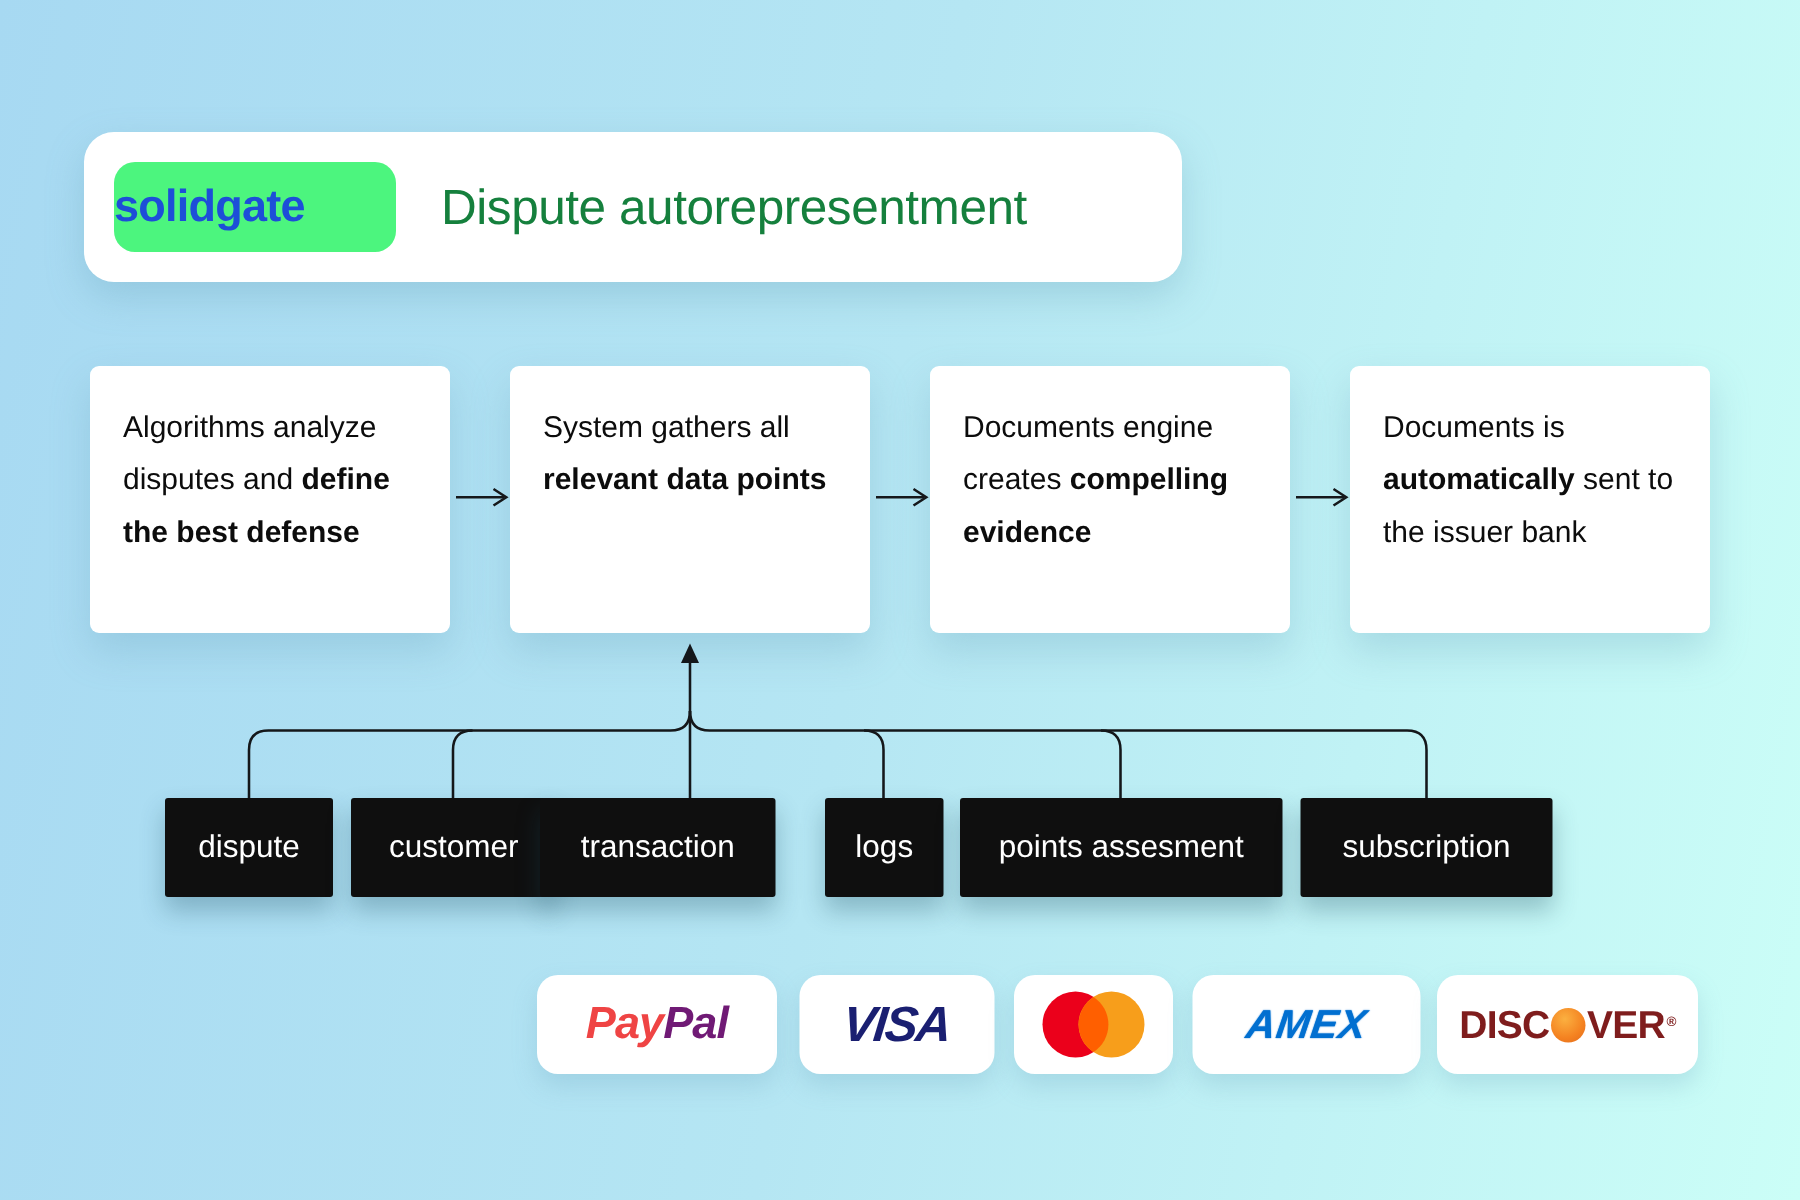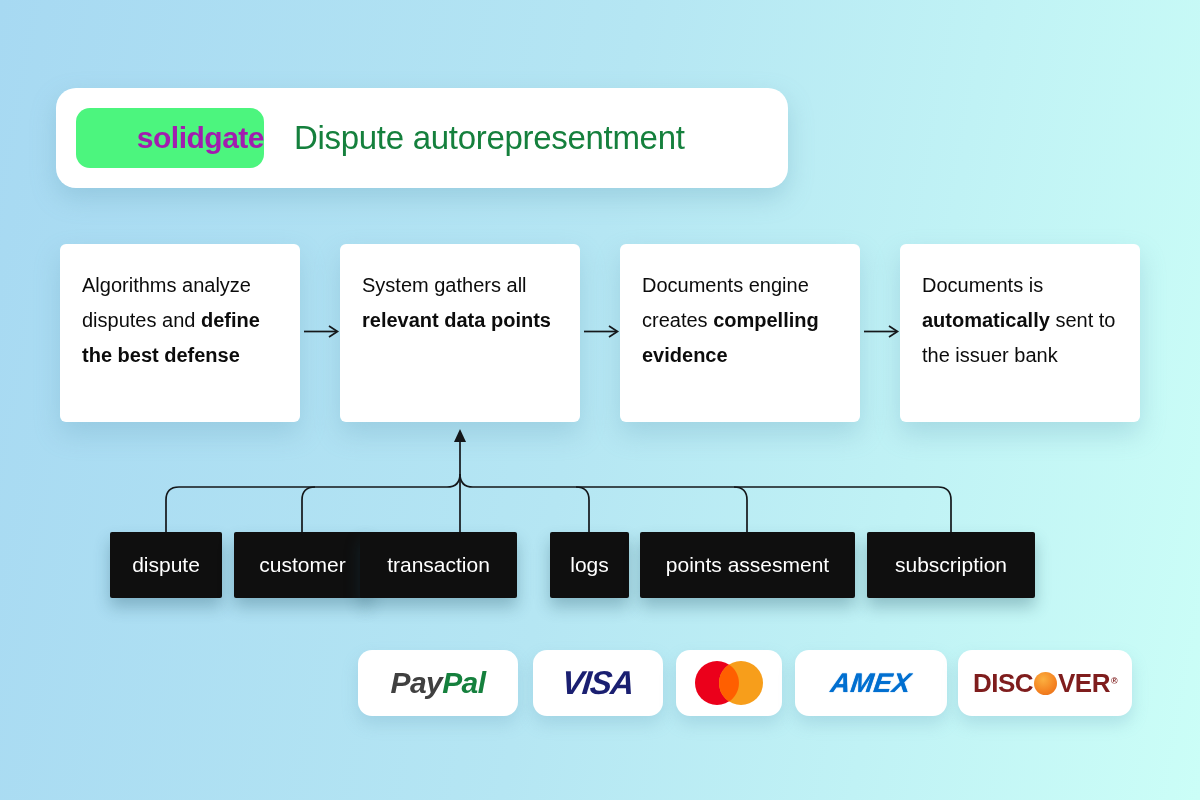--- a/index.html
+++ b/index.html
@@ -10,22 +10,22 @@
   }
   
   .header-card{
     position:absolute;left:56px;top:88px;width:732px;height:100px;
     background:#ffffff;border-radius:20px;
     box-shadow:0 10px 24px rgba(110,165,190,.35);
     display:flex;align-items:center;padding-left:20px;box-sizing:border-box;
   }
   .badge{
     width:188px;height:60px;border-radius:14px;background:#4cf57e;
-    display:flex;align-items:center;justify-content:flex-end;
-    font-size:30px;font-weight:600;color:#a21caf;letter-spacing:-.5px;
+    display:flex;align-items:center;justify-content:flex-start;
+    font-size:30px;font-weight:600;color:#1d4ed8;letter-spacing:-.5px;
   }
   .title{margin-left:30px;font-size:33px;color:#15803d;letter-spacing:-.3px;}
 
   
   .pcard{
     position:absolute;top:244px;width:240px;height:178px;background:#fff;
     border-radius:6px;box-shadow:0 12px 26px rgba(110,165,190,.32);
     padding:24px 22px;box-sizing:border-box;
     font-size:20px;line-height:35px;color:#0c0c0c;
   }
@@ -59,21 +59,21 @@
     display:flex;align-items:center;justify-content:center;
     box-shadow:0 8px 16px rgba(110,165,190,.28);
   }
   .pay-paypal{left:358px;width:160px}
   .pay-visa{left:533px;width:130px}
   .pay-mc{left:676px;width:106px}
   .pay-amex{left:795px;width:152px}
   .pay-discover{left:958px;width:174px}
 
   .pp{font-style:italic;font-weight:bold;font-size:30px;letter-spacing:-.6px}
-  .pp1{color:#404040}.pp2{color:#15803d}
+  .pp1{color:#ef4444}.pp2{color:#701a75}
   .visa-word{font-style:italic;font-weight:bold;font-size:33px;color:#1a1f71;letter-spacing:-1.5px;transform:skewX(-6deg)}
   .amex-word{font-style:italic;font-weight:bold;font-size:27px;color:#016fd0;letter-spacing:.5px;transform:skewX(-8deg);
     text-shadow:0 0 1px #016fd0;}
   .discover-wrap{display:flex;align-items:center;font-weight:bold;font-size:26px;color:#7f1d1d;letter-spacing:-.5px}
   .disc-circle{width:23px;height:23px;border-radius:50%;
     background:radial-gradient(circle at 40% 32%,#fbb040,#f48120 62%,#e06a1e);margin:0 1px;}
   .reg{font-size:9px;font-weight:bold;align-self:flex-start;margin-top:8px;margin-left:1px}
 </style>
 </head>
 <body>

